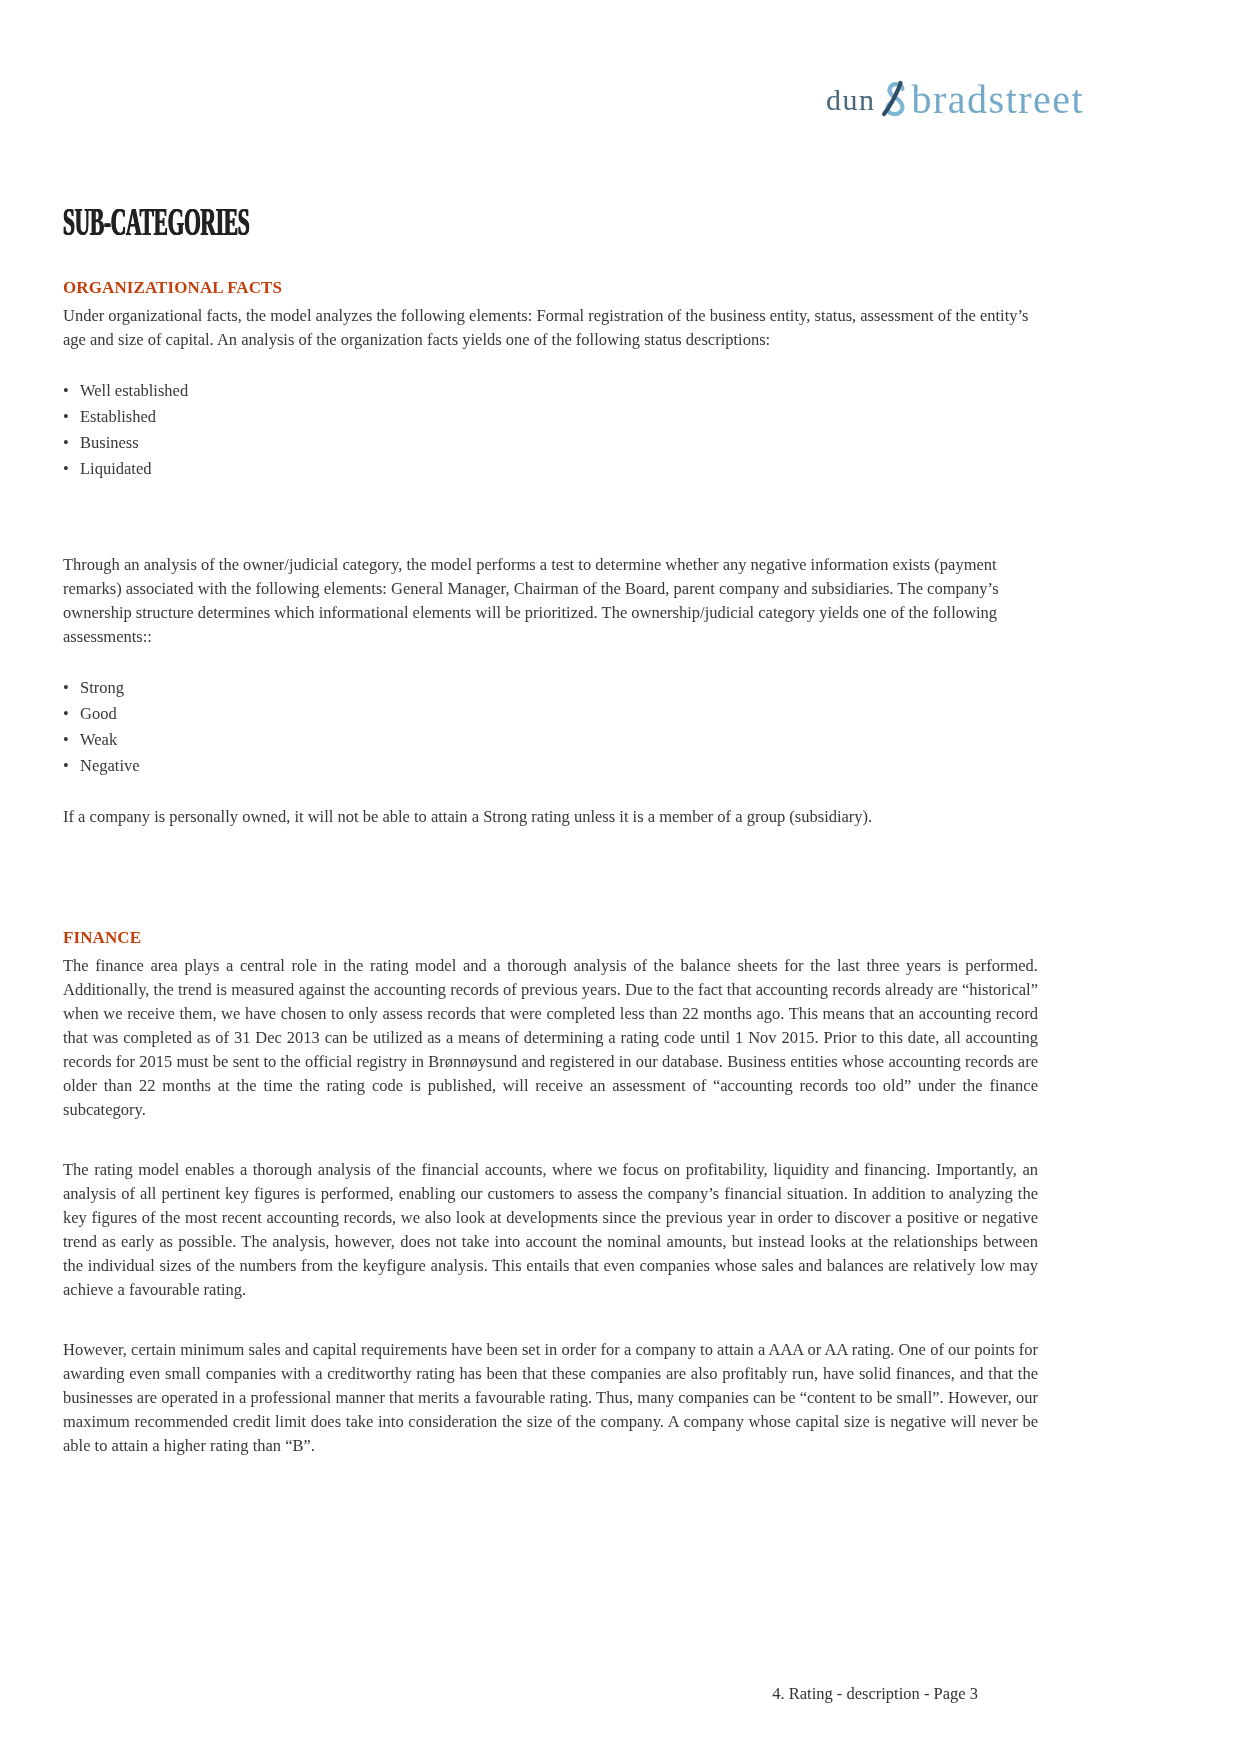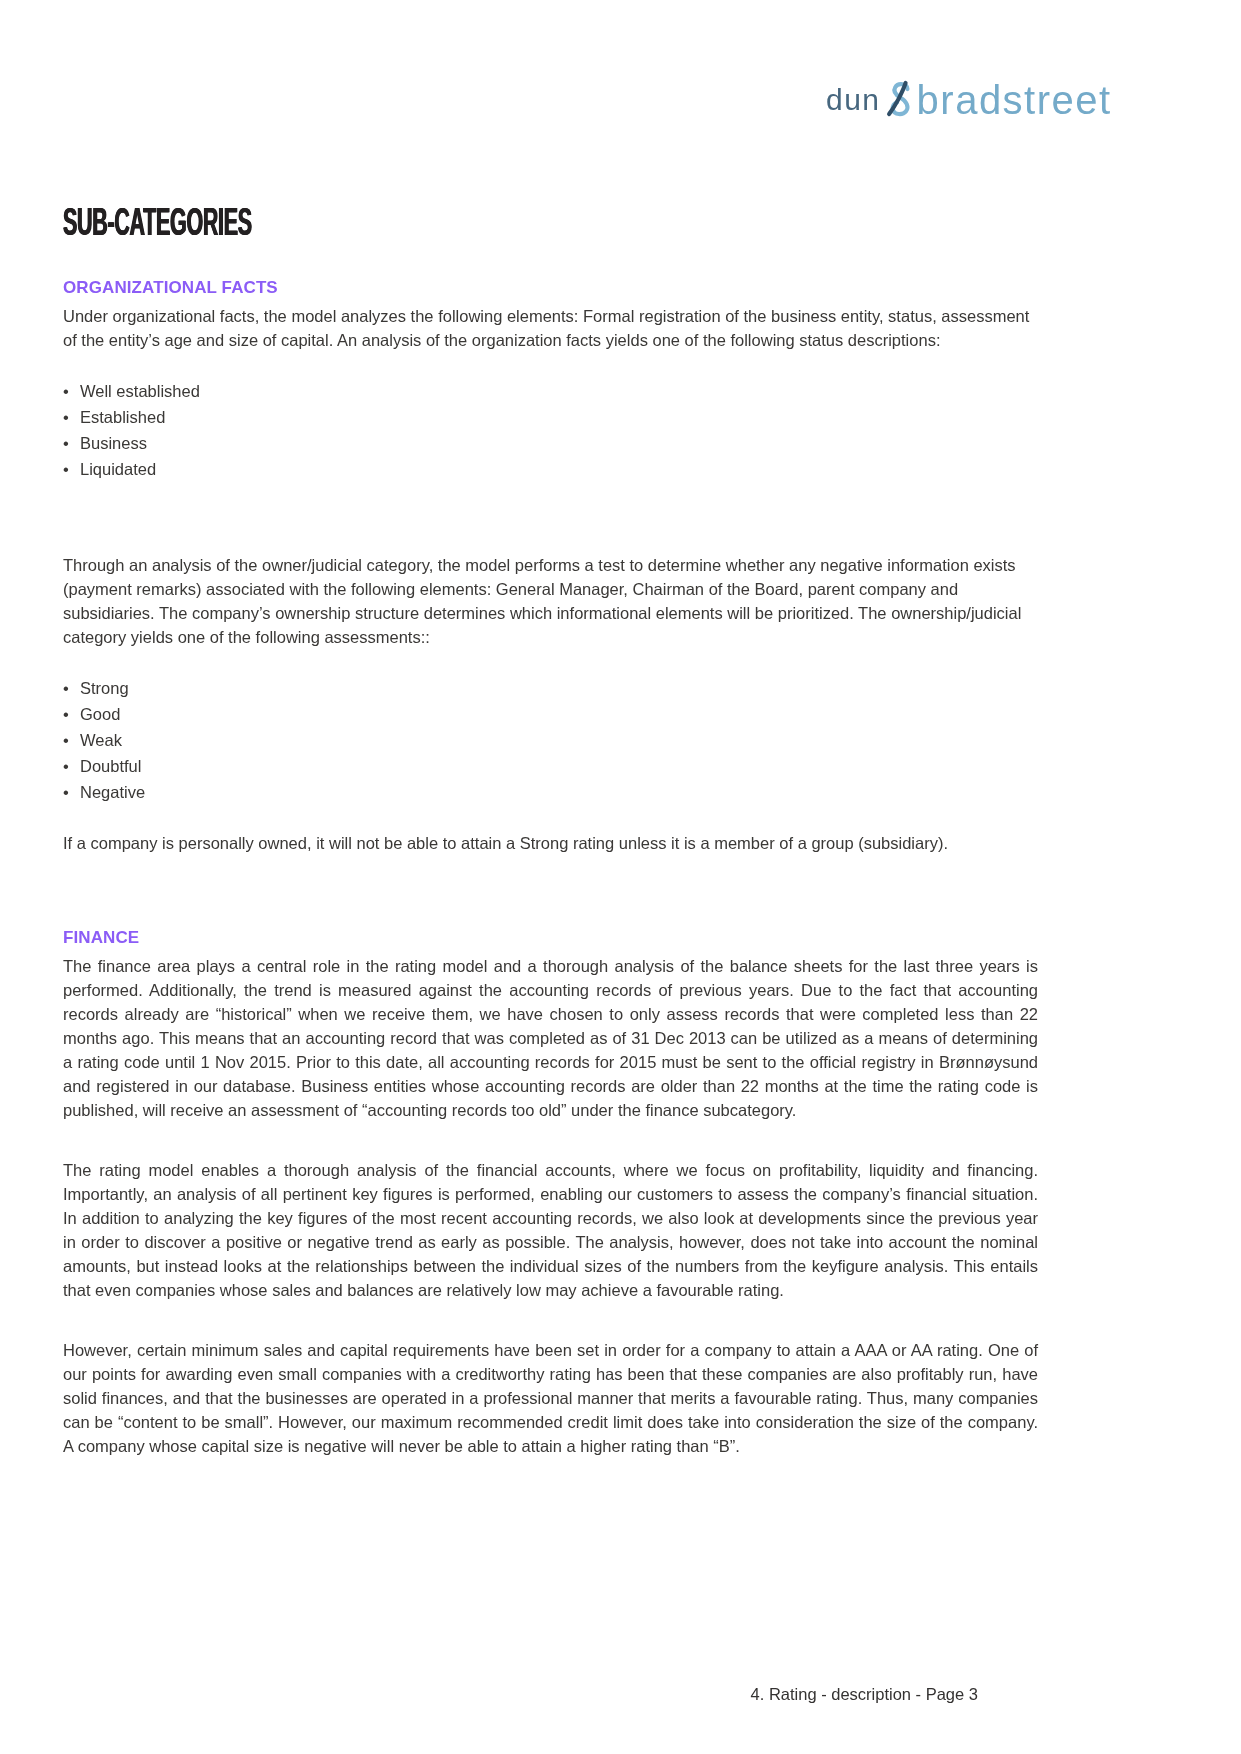--- a/index.html
+++ b/index.html
@@ -1,20 +1,20 @@
 <!DOCTYPE html>
 <html><head>
 <meta charset="utf-8">
 <style>
   html,body{margin:0;padding:0;background:#ffffff;}
   .page{
     position:relative;
     width:1241px;height:1754px;
     background:#ffffff;
-    font-family:Liberation Sans, sans-serif;
+    font-family:Liberation Serif, serif;
     color:#3a3836;
     overflow:hidden;
   }
   
   .logo{
     position:absolute;
     left:826px;top:82px;
     height:40px;
     white-space:nowrap;
     display:flex;
@@ -59,21 +59,21 @@
     left:63px;
     width:975px;
   }
   .sec-org{top:276px;}
   .sec-owner{top:553px;}
   .sec-finance{top:926px;}
   .sec h2{
     margin:0 0 4px 0;
     font-size:17px;line-height:24px;
     font-weight:bold;
-    color:#8b5cf6;
+    color:#c2410c;
     letter-spacing:0.1px;
   }
   .sec p{
     margin:0;
     font-size:16.5px;line-height:24px;
     color:#3a3836;
   }
   .sec-finance p{text-align:justify;}
   .sec-finance p + p{margin-top:36px;}
   .bullet-list{
@@ -129,21 +129,20 @@
       <li>Liquidated</li>
     </ul>
   </section>
 
   <section class="sec sec-owner">
     <p>Through an analysis of the owner/judicial category, the model performs a test to determine whether any negative information exists (payment remarks) associated with the following elements: General Manager, Chairman of the Board, parent company and subsidiaries. The company’s ownership structure determines which informational elements will be prioritized. The ownership/judicial category yields one of the following assessments::</p>
     <ul class="bullet-list">
       <li>Strong</li>
       <li>Good</li>
       <li>Weak</li>
-      <li>Doubtful</li>
       <li>Negative</li>
     </ul>
     <p class="note">If a company is personally owned, it will not be able to attain a Strong rating unless it is a member of a group (subsidiary).</p>
   </section>
 
   <section class="sec sec-finance">
     <h2>FINANCE</h2>
     <p>The finance area plays a central role in the rating model and a thorough analysis of the balance sheets for the last three years is performed. Additionally, the trend is measured against the accounting records of previous years. Due to the fact that accounting records already are “historical” when we receive them, we have chosen to only assess records that were completed less than 22 months ago. This means that an accounting record that was completed as of 31 Dec 2013 can be utilized as a means of determining a rating code until 1 Nov 2015. Prior to this date, all accounting records for 2015 must be sent to the official registry in Brønnøysund and registered in our database. Business entities whose accounting records are older than 22 months at the time the rating code is published, will receive an assessment of “accounting records too old” under the finance subcategory.</p>
     <p>The rating model enables a thorough analysis of the financial accounts, where we focus on profitability, liquidity and financing. Importantly, an analysis of all pertinent key figures is performed, enabling our customers to assess the company’s financial situation. In addition to analyzing the key figures of the most recent accounting records, we also look at developments since the previous year in order to discover a positive or negative trend as early as possible. The analysis, however, does not take into account the nominal amounts, but instead looks at the relationships between the individual sizes of the numbers from the keyfigure analysis. This entails that even companies whose sales and balances are relatively low may achieve a favourable rating.</p>
     <p>However, certain minimum sales and capital requirements have been set in order for a company to attain a AAA or AA rating. One of our points for awarding even small companies with a creditworthy rating has been that these companies are also profitably run, have solid finances, and that the businesses are operated in a professional manner that merits a favourable rating. Thus, many companies can be “content to be small”. However, our maximum recommended credit limit does take into consideration the size of the company. A company whose capital size is negative will never be able to attain a higher rating than “B”.</p>

